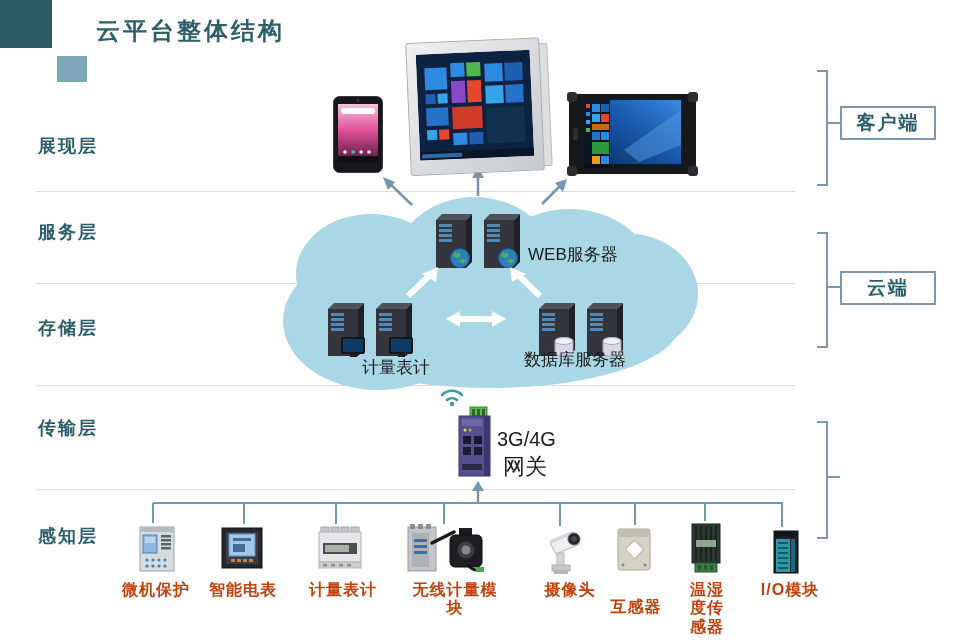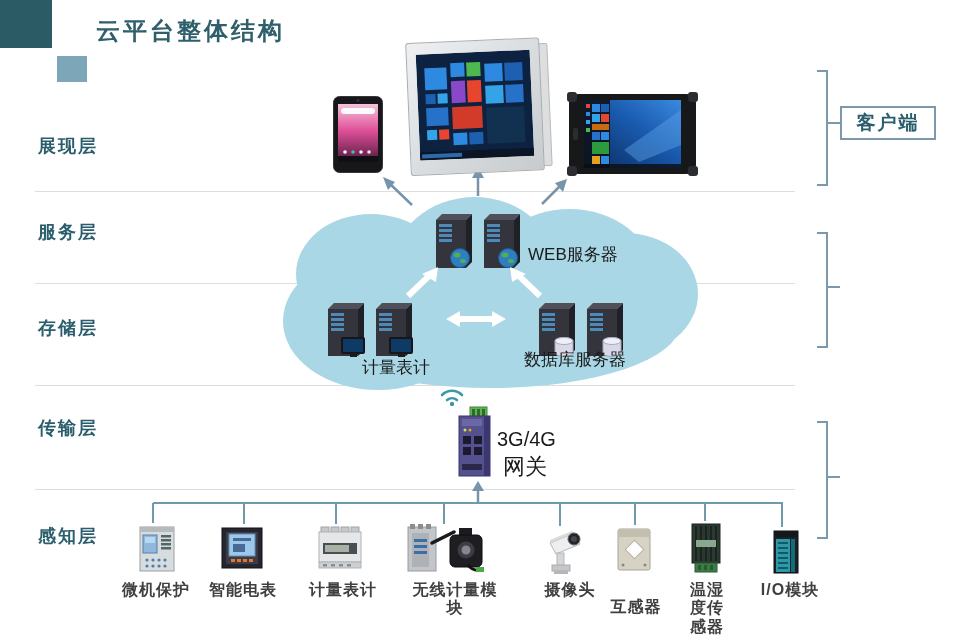--- a/index.html
+++ b/index.html
@@ -22,21 +22,21 @@
   .bracket{border:2px solid #7b99ac;border-left:none;width:9px;}
   .bracket-conn{width:13px;height:2px;background:#7b99ac;}
   .zone-box{
     border:2px solid #7b99ac;background:#fff;display:flex;align-items:center;justify-content:center;
     font-size:19px;font-weight:bold;color:#2b5e6c;letter-spacing:2px;
   }
   
   .dark-label{color:#1a1a1a;font-size:17px;}
   .net-label{color:#1a1a1a;font-size:20px;margin-top:44px;}
   .dev-label{
-    color:#404040;font-size:16px;font-weight:bold;text-align:center;line-height:1.15;
+    color:#c2410c;font-size:16px;font-weight:bold;text-align:center;line-height:1.15;
     word-break:break-all;letter-spacing:1px;
   }
   
   .bus-h{height:2px;background:#6f9aab;}
   .bus-v{width:2px;background:#6f9aab;}
   
   .panel-pc{left:408px;top:40px;width:142px;height:133px;transform:rotate(-2.5deg);}
   .panel-frame{
     position:absolute;left:0;top:0;right:8px;bottom:0;
     background:linear-gradient(135deg,#eef0f2,#c7cbce);border:1px solid #a9adaf;border-radius:3px;
@@ -263,20 +263,23 @@
   </div>
 
   <div class="abs bracket" style="left:817px;top:70px;height:112px"></div>
   <div class="abs bracket-conn" style="left:827px;top:122px"></div>
   <div class="abs zone-box" style="left:840px;top:106px;width:92px;height:30px">
     <span>客户端</span>
   </div>
 
   <div class="abs bracket" style="left:817px;top:232px;height:112px"></div>
   <div class="abs bracket-conn" style="left:827px;top:286px"></div>
+  <div class="abs zone-box" style="left:840px;top:271px;width:92px;height:30px">
+    <span>云端</span>
+  </div>
 
   <div class="abs bracket" style="left:817px;top:421px;height:114px"></div>
   <div class="abs bracket-conn" style="left:827px;top:476px"></div>
 
   <svg class="abs" style="left:438px;top:385px" width="28" height="22">
     <path d="M4,10 A14,14 0 0 1 24,10" stroke="#3e98a8" stroke-width="2.6" fill="none" stroke-linecap="round"></path>
     <path d="M9,15 A8,8 0 0 1 19,15" stroke="#3e98a8" stroke-width="2.6" fill="none" stroke-linecap="round"></path>
     <circle cx="14" cy="19" r="2.2" fill="#3e98a8"></circle>
   </svg>
   <div class="abs net-label" style="left:497px;top:384px">3G/4G</div>

